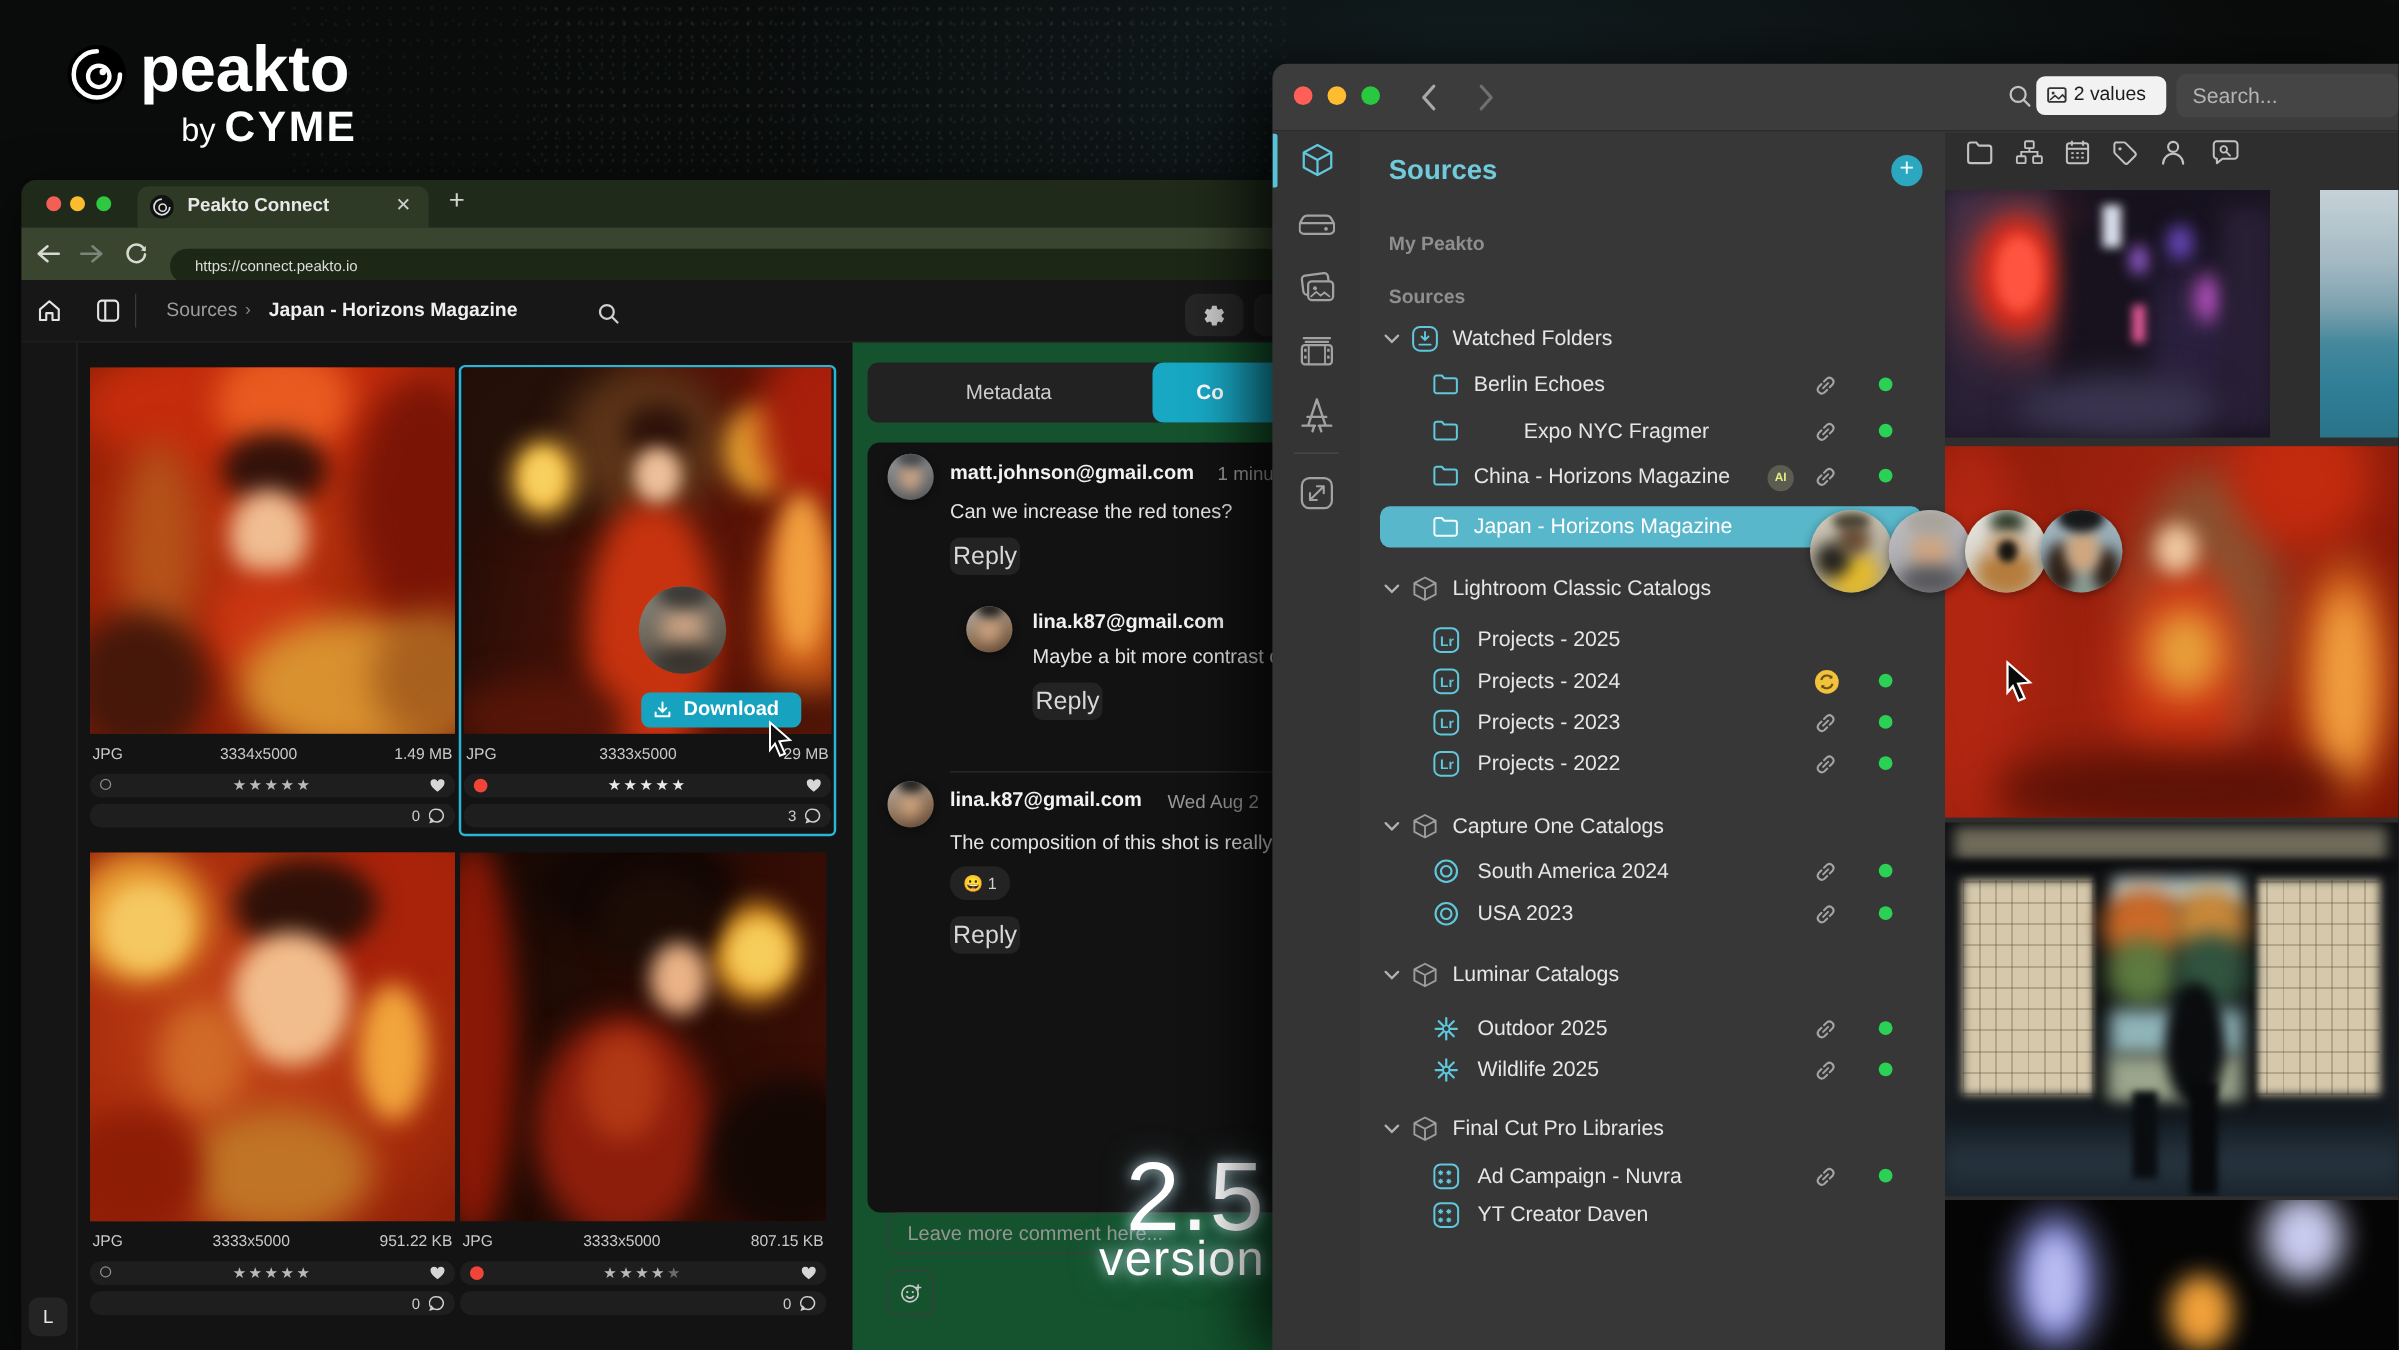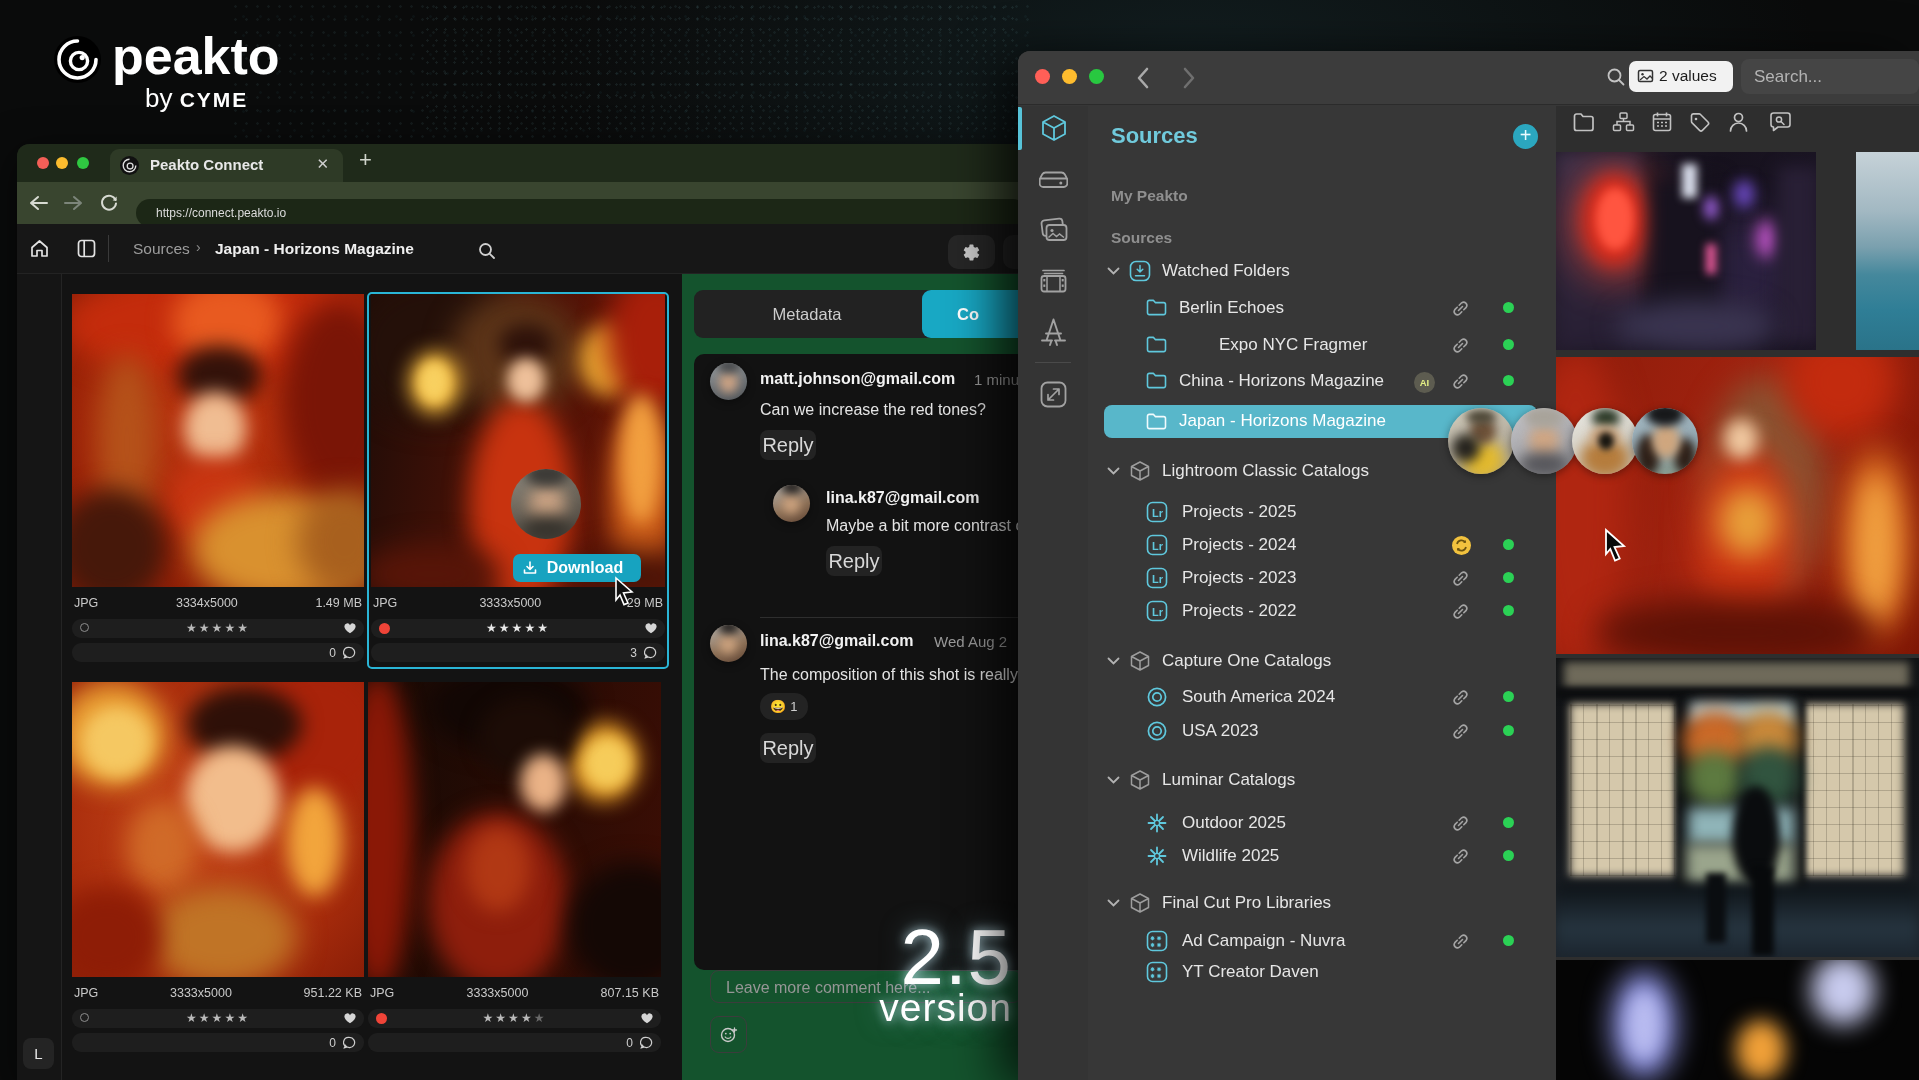--- a/index.html
+++ b/index.html
@@ -10,21 +10,21 @@
 background:
 radial-gradient(ellipse 900px 420px at 62% 6%, rgba(26,48,52,.5), transparent 70%),
 radial-gradient(ellipse 700px 500px at 98% 40%, rgba(20,40,44,.35), transparent 70%),
 #0a0b0b; }
 
 
 #logo { left:54px; top:36px; }
 #logo .disc { position:absolute; left:0; top:0; width:47px; height:47px; border-radius:50%; background:#000; }
 #logo .word { position:absolute; left:58px; top:-10px; color:#fff; font-size:52px; font-weight:bold; letter-spacing:0px; }
 #logo .sub { position:absolute; left:91px; top:47px; color:#fff; font-size:26px; white-space:nowrap; }
-#logo .sub b { font-size:21px; letter-spacing:2px; }
+#logo .sub b { font-size:34px; letter-spacing:2px; }
 
 
 #bw { left:17px; top:144px; width:1010px; height:936px; border-radius:12px 12px 0 0;
 box-shadow:0 10px 40px rgba(0,0,0,.6); overflow:hidden; background:#141414; }
 #tabbar { position:absolute; left:0; top:0; width:100%; height:38px; background:#1f2a1a; }
 .tl { position:absolute; width:12px; height:12px; border-radius:50%; top:13px; }
 #tab { position:absolute; left:93px; top:5px; width:233px; height:33px; background:#2e3a26; border-radius:9px 9px 0 0;
 color:#e8e8e8; font-size:15px; font-weight:bold; }
 #toolbar { position:absolute; left:0; top:38px; width:100%; height:42px; background:#39452f; }
 #urlpill { position:absolute; left:119px; top:7px; width:891px; height:28px; background:#1c2716; border-radius:14px;

